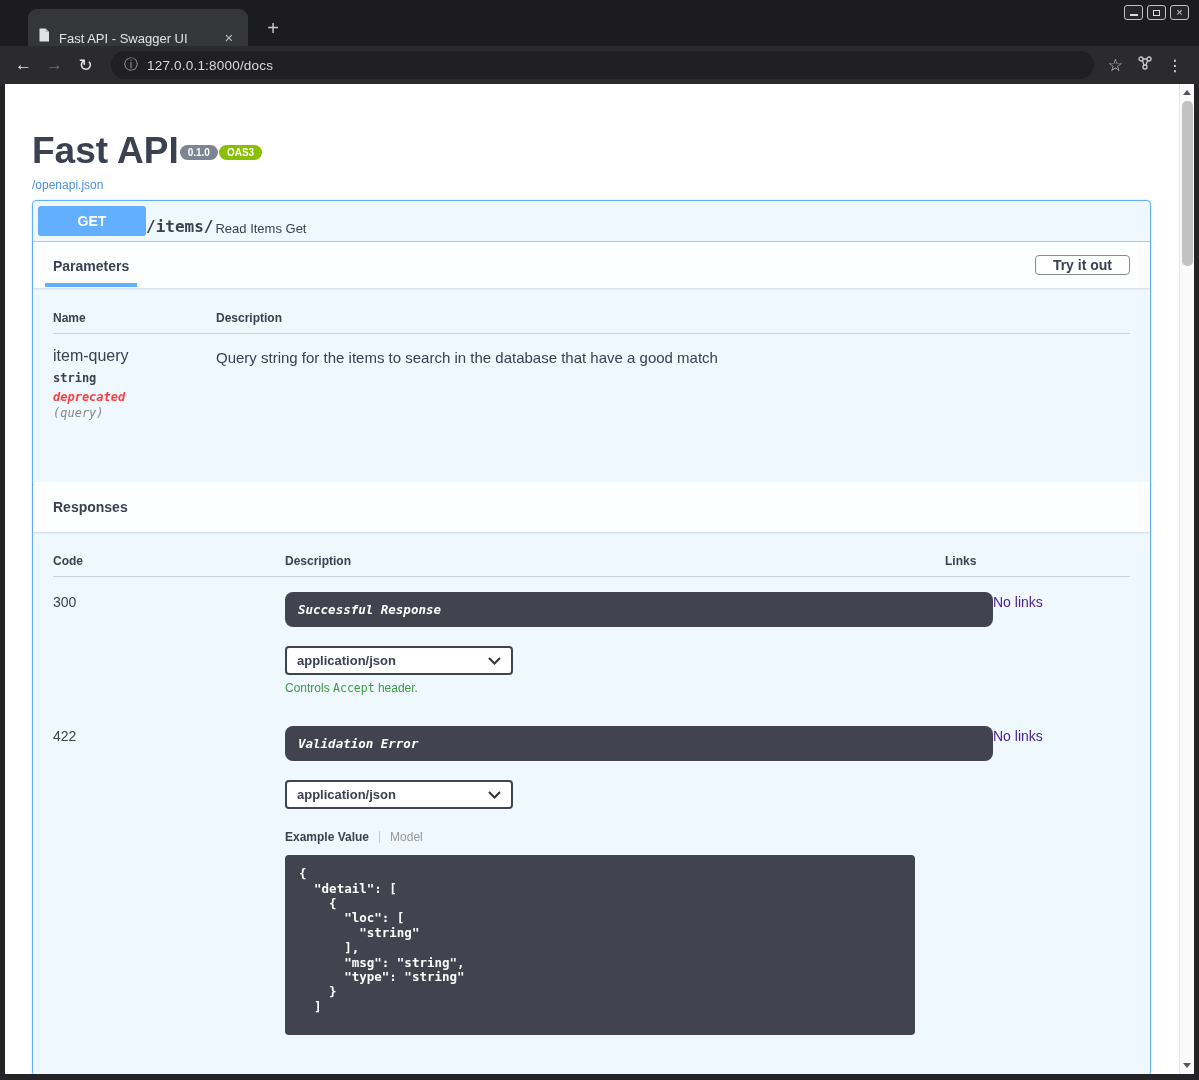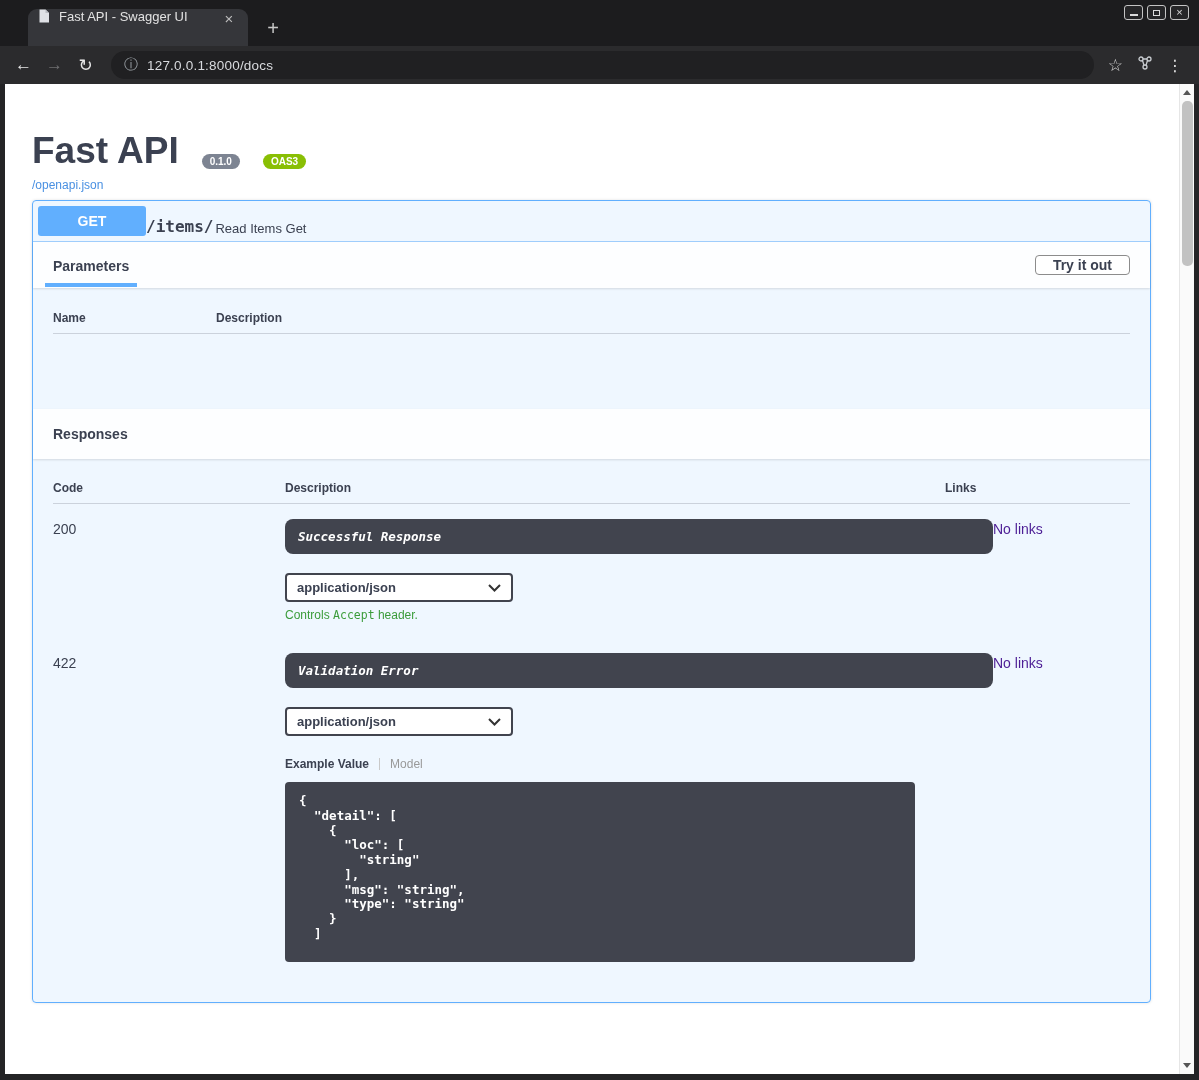--- a/index.html
+++ b/index.html
@@ -2,21 +2,21 @@
 <html><head>
 <meta charset="utf-8">
 <style>
   *{box-sizing:border-box;margin:0;padding:0}
   html,body{width:1199px;height:1080px;overflow:hidden}
   body{font-family:"Liberation Sans","DejaVu Sans",sans-serif;background:#242426}
 
   
   .titlebar{height:46px;background:#1c1c1e;position:relative}
   .tab{position:absolute;left:28px;top:9px;width:220px;height:37px;background:#35363a;
-       border-radius:9px 9px 0 0;display:flex;align-items:flex-start;padding:0 10px;gap:9px}
+       border-radius:9px 9px 0 0;display:flex;align-items:flex-end;padding:0 10px;gap:9px}
   .tab-title{color:#e2e2e2;font-size:13px;flex:1;white-space:nowrap;overflow:hidden}
   .tab-close{color:#bdbdbd;font-size:15px;width:18px;height:18px;display:flex;align-items:center;justify-content:center;border-radius:50%;cursor:default}
   .new-tab{position:absolute;left:260px;top:15px;color:#c8c8c8;font-size:20px;width:26px;height:26px;
            display:flex;align-items:center;justify-content:center}
   .win-controls{position:absolute;right:10px;top:5px;display:flex;gap:4px}
   .win-btn{width:19px;height:15px;border:1px solid #c4c4c4;border-radius:3px;color:#dcdcdc;
            display:flex;align-items:center;justify-content:center;background:#262628;font-size:11px;line-height:1}
   .min-bar{display:block;width:8px;height:2px;background:#dcdcdc;margin-top:5px}
   .max-box{display:block;width:7px;height:6px;border:1px solid #dcdcdc}
 
@@ -35,21 +35,21 @@
   
   .page{margin:0 5px;background:#fff;height:990px;position:relative;overflow:hidden}
   .scrollbar{position:absolute;top:0;right:0;width:15px;height:100%;background:#fafafa;border-left:1px solid #e6e6e6}
   .sb-btn{position:absolute;left:0;width:14px;height:15px;display:flex;align-items:center;justify-content:center}
   .sb-up{top:1px}.sb-down{bottom:1px}
   .tri-up{width:0;height:0;border-left:4px solid transparent;border-right:4px solid transparent;border-bottom:5px solid #555}
   .tri-down{width:0;height:0;border-left:4px solid transparent;border-right:4px solid transparent;border-top:5px solid #555}
   .sb-thumb{position:absolute;left:2px;width:11px;top:17px;height:165px;background:#c2c2c2;border-radius:5px}
 
   .swagger{padding:48px 43px 0 27px;color:#3b4151}
-  .info-head{display:flex;align-items:flex-end;gap:23px}
+  .info-head{display:flex;align-items:center;gap:1px}
   .api-title{font-size:37px;font-weight:700;color:#3b4151;line-height:1}
   .badge{border-radius:8px;padding:2px 8px;font-size:10px;font-weight:700;color:#fff;margin-top:3px;display:inline-block}
   .badge.ver{background:#7d8492}
   .badge.oas{background:#89bf04}
   .spec-link{font-size:12px;color:#4990e2;margin-top:9px}
 
   .tag-header{margin-top:56px;display:flex;align-items:center;justify-content:space-between;
               padding:0 14px 14px 8px;border-bottom:1px solid #d8dde1}
   .tag-title{font-size:24px;font-weight:600;color:#3b4151}
 
@@ -176,36 +176,43 @@
         <span class="tab-item">Parameters</span>
         <button class="try-btn">Try it out</button>
       </div>
 
       <div class="params-table">
         <div class="thead">
           <span class="th">Name</span>
           <span class="th">Description</span>
         </div>
         <div class="param-row">
+          <div>
+            <div class="param-name">item-query</div>
+            <div class="param-type">string</div>
+            <div class="param-depr">deprecated</div>
+            <div class="param-in">(query)</div>
+          </div>
+          <div class="param-desc">Query string for the items to search in the database that have a good match</div>
         </div>
       </div>
 
       <div class="section-header resp-header">
         <span class="resp-title">Responses</span>
       </div>
 
       <div class="resp-table">
         <div class="rhead">
           <span class="th">Code</span>
           <span class="th">Description</span>
           <span class="th">Links</span>
         </div>
 
         <div class="resp-row">
-          <div class="resp-code">200</div>
+          <div class="resp-code">300</div>
           <div>
             <div class="desc-box">Successful Response</div>
             <div class="media-select">
               <span>application/json</span>
               <span>
                 <svg width="13" height="8" viewBox="0 0 13 8" fill="none" stroke="#333" stroke-width="2">
                     <path d="M1 1 L6.5 6.5 L12 1"></path>
                   </svg>
               </span>
             </div>

